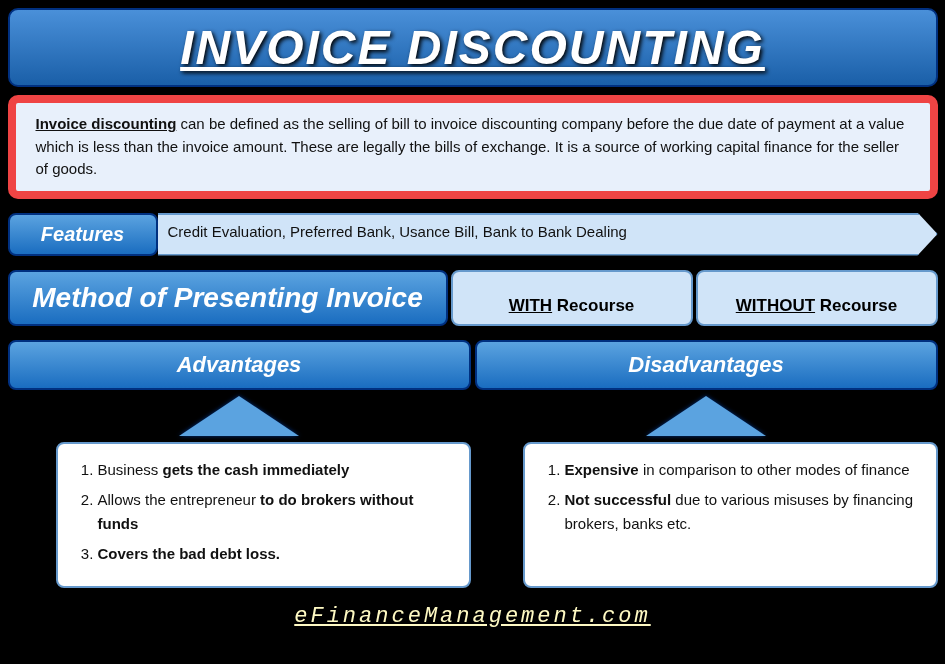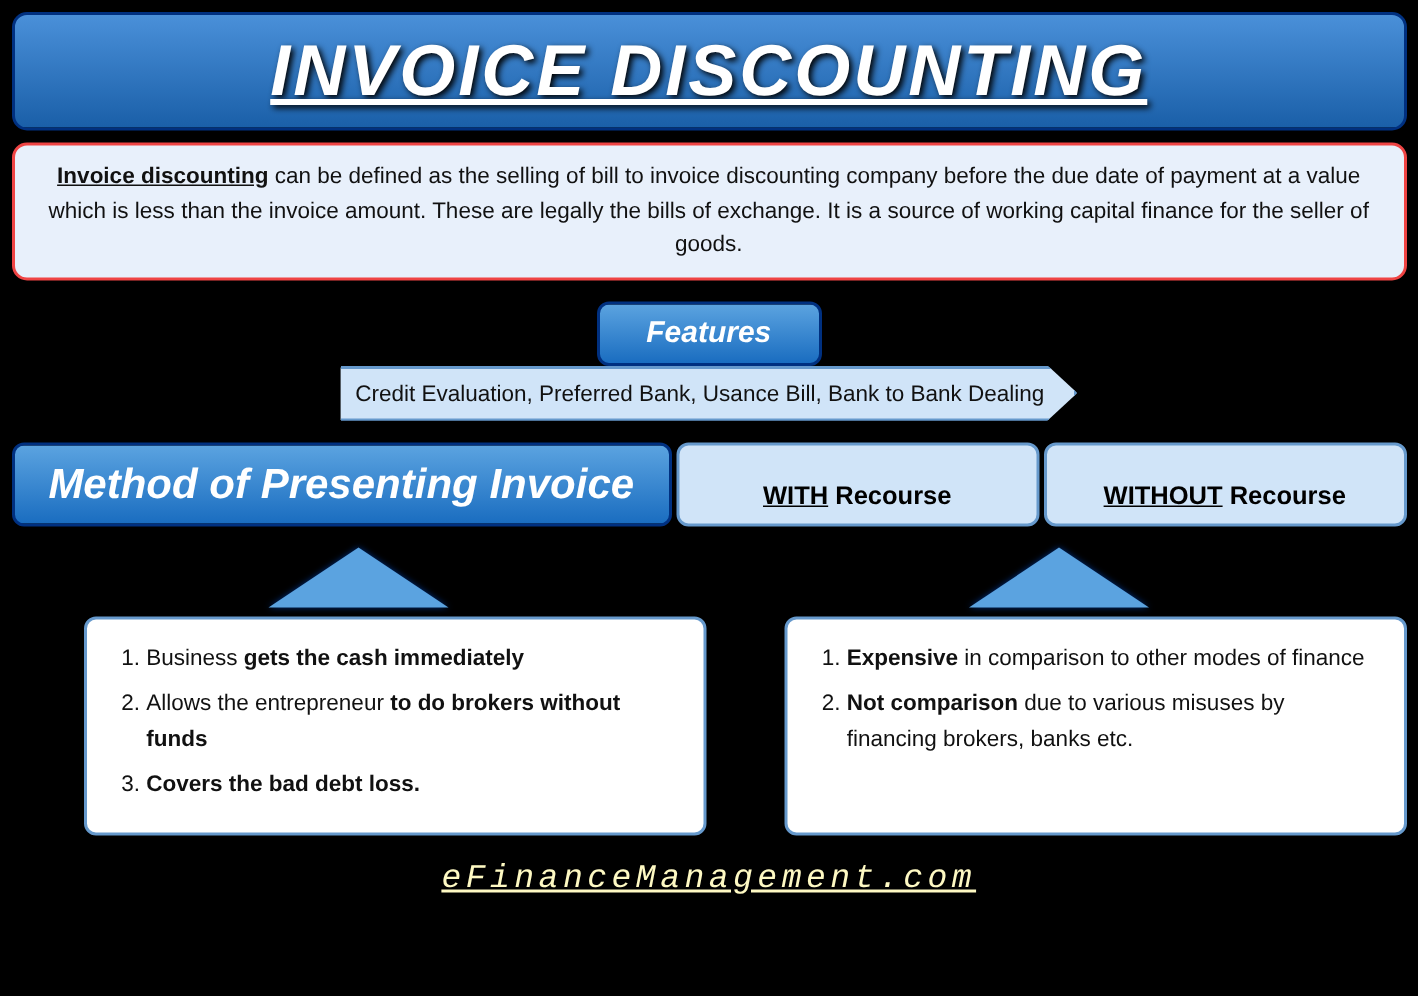--- a/index.html
+++ b/index.html
@@ -32,41 +32,39 @@
       text-shadow: 2px 2px 4px #000;
       letter-spacing: 2px;
       font-style: italic;
       text-decoration: underline;
       font-family: Arial Black, Arial, sans-serif;
     }
 
     
     .definition-box {
       background: #e8f0fb;
-      border: 2px solid #ef4444;
+      border: 8px solid #ef4444;
       border-radius: 10px;
       padding: 10px 20px;
-      text-align: center;
+      text-align: left;
       margin-bottom: 8px;
       font-size: 15px;
       color: #111;
       line-height: 1.5;
     }
     .definition-box .term {
       font-weight: bold;
       text-decoration: underline;
     }
 
     
     .features-row {
       display: flex;
-      align-items: center;
       margin-bottom: 8px;
       gap: 0;
-      flex-direction: column;
     }
     .features-label {
       background: linear-gradient(to bottom, #5ba3e0, #1a6dc0);
       border: 2px solid #003080;
       border-radius: 8px;
       padding: 8px 18px;
       font-size: 20px;
       font-weight: bold;
       color: #fff;
       font-style: italic;
@@ -242,20 +240,24 @@
       <div class="method-options">
         <div class="method-option">
           <span class="bold">WITH</span>&nbsp;Recourse
         </div>
         <div class="method-option">
           <span class="bold">WITHOUT</span>&nbsp;Recourse
         </div>
       </div>
     </div>
 
+    <div class="adv-row">
+      <div class="adv-box">Advantages</div>
+      <div class="adv-box">Disadvantages</div>
+    </div>
 
     <div class="arrows-row">
       <div class="arrow-container">
         <div class="up-arrow"></div>
       </div>
       <div class="arrow-container">
         <div class="up-arrow"></div>
       </div>
     </div>
 
@@ -263,21 +265,21 @@
       <div class="content-panel">
         <ol>
           <li>Business <span class="bold">gets the cash immediately</span></li>
           <li>Allows the entrepreneur <span class="bold">to do brokers without funds</span></li>
           <li><span class="bold">Covers the bad debt loss.</span></li>
         </ol>
       </div>
       <div class="content-panel">
         <ol>
           <li><span class="bold">Expensive</span> in comparison to other modes of finance</li>
-          <li><span class="bold">Not comparison</span> due to various misuses by financing brokers, banks etc.</li>
+          <li><span class="bold">Not successful</span> due to various misuses by financing brokers, banks etc.</li>
         </ol>
       </div>
     </div>
 
     <div class="footer">eFinanceManagement.com</div>
 
   </div>
 </div>
 
 </body></html>

